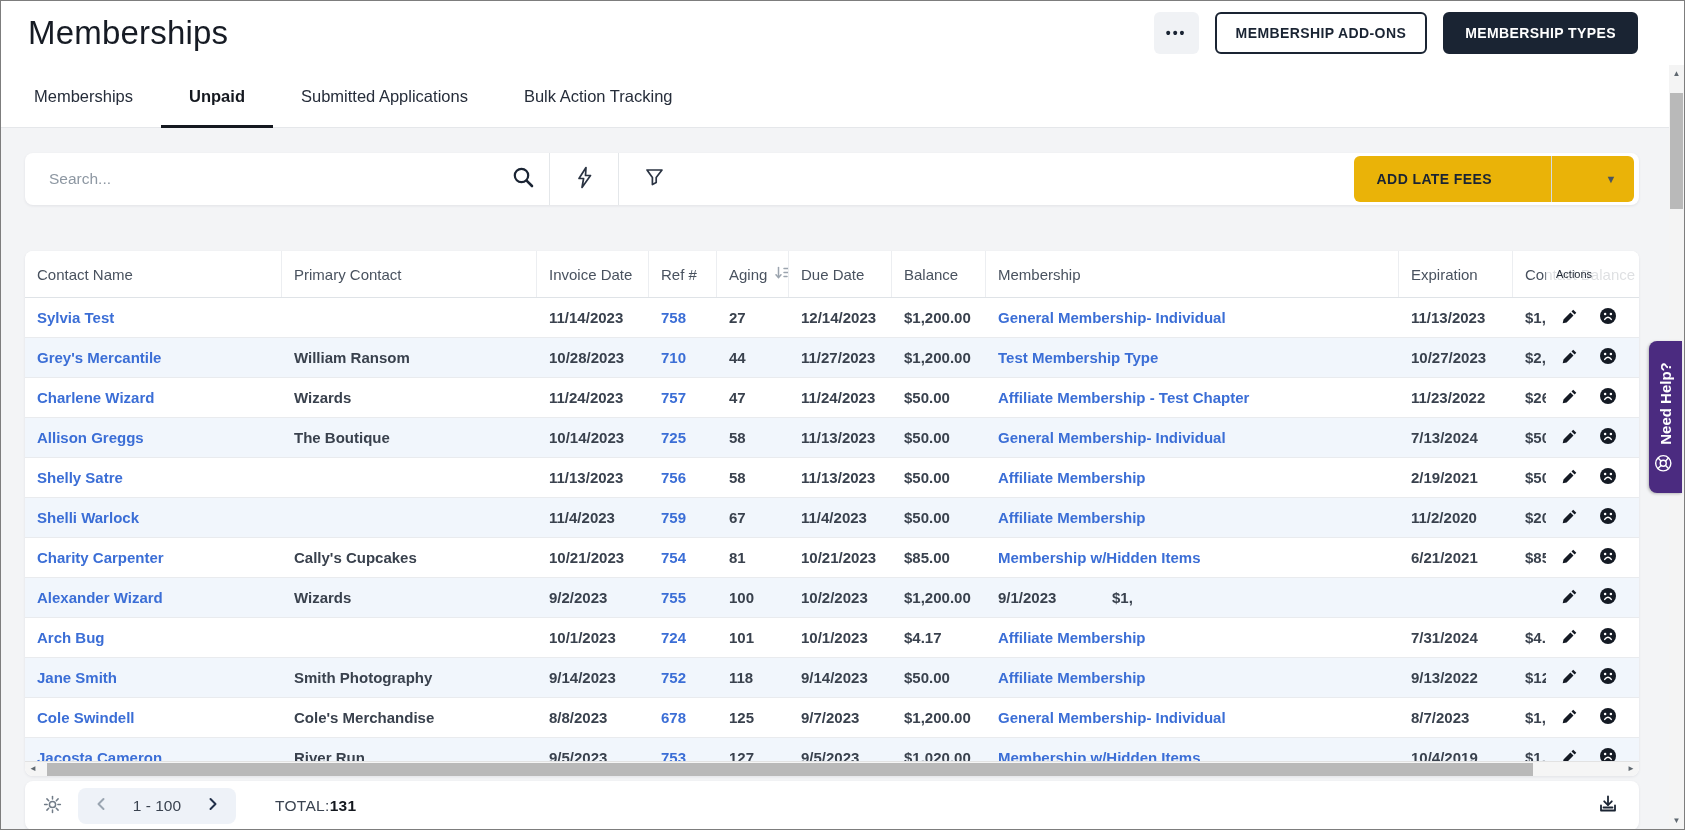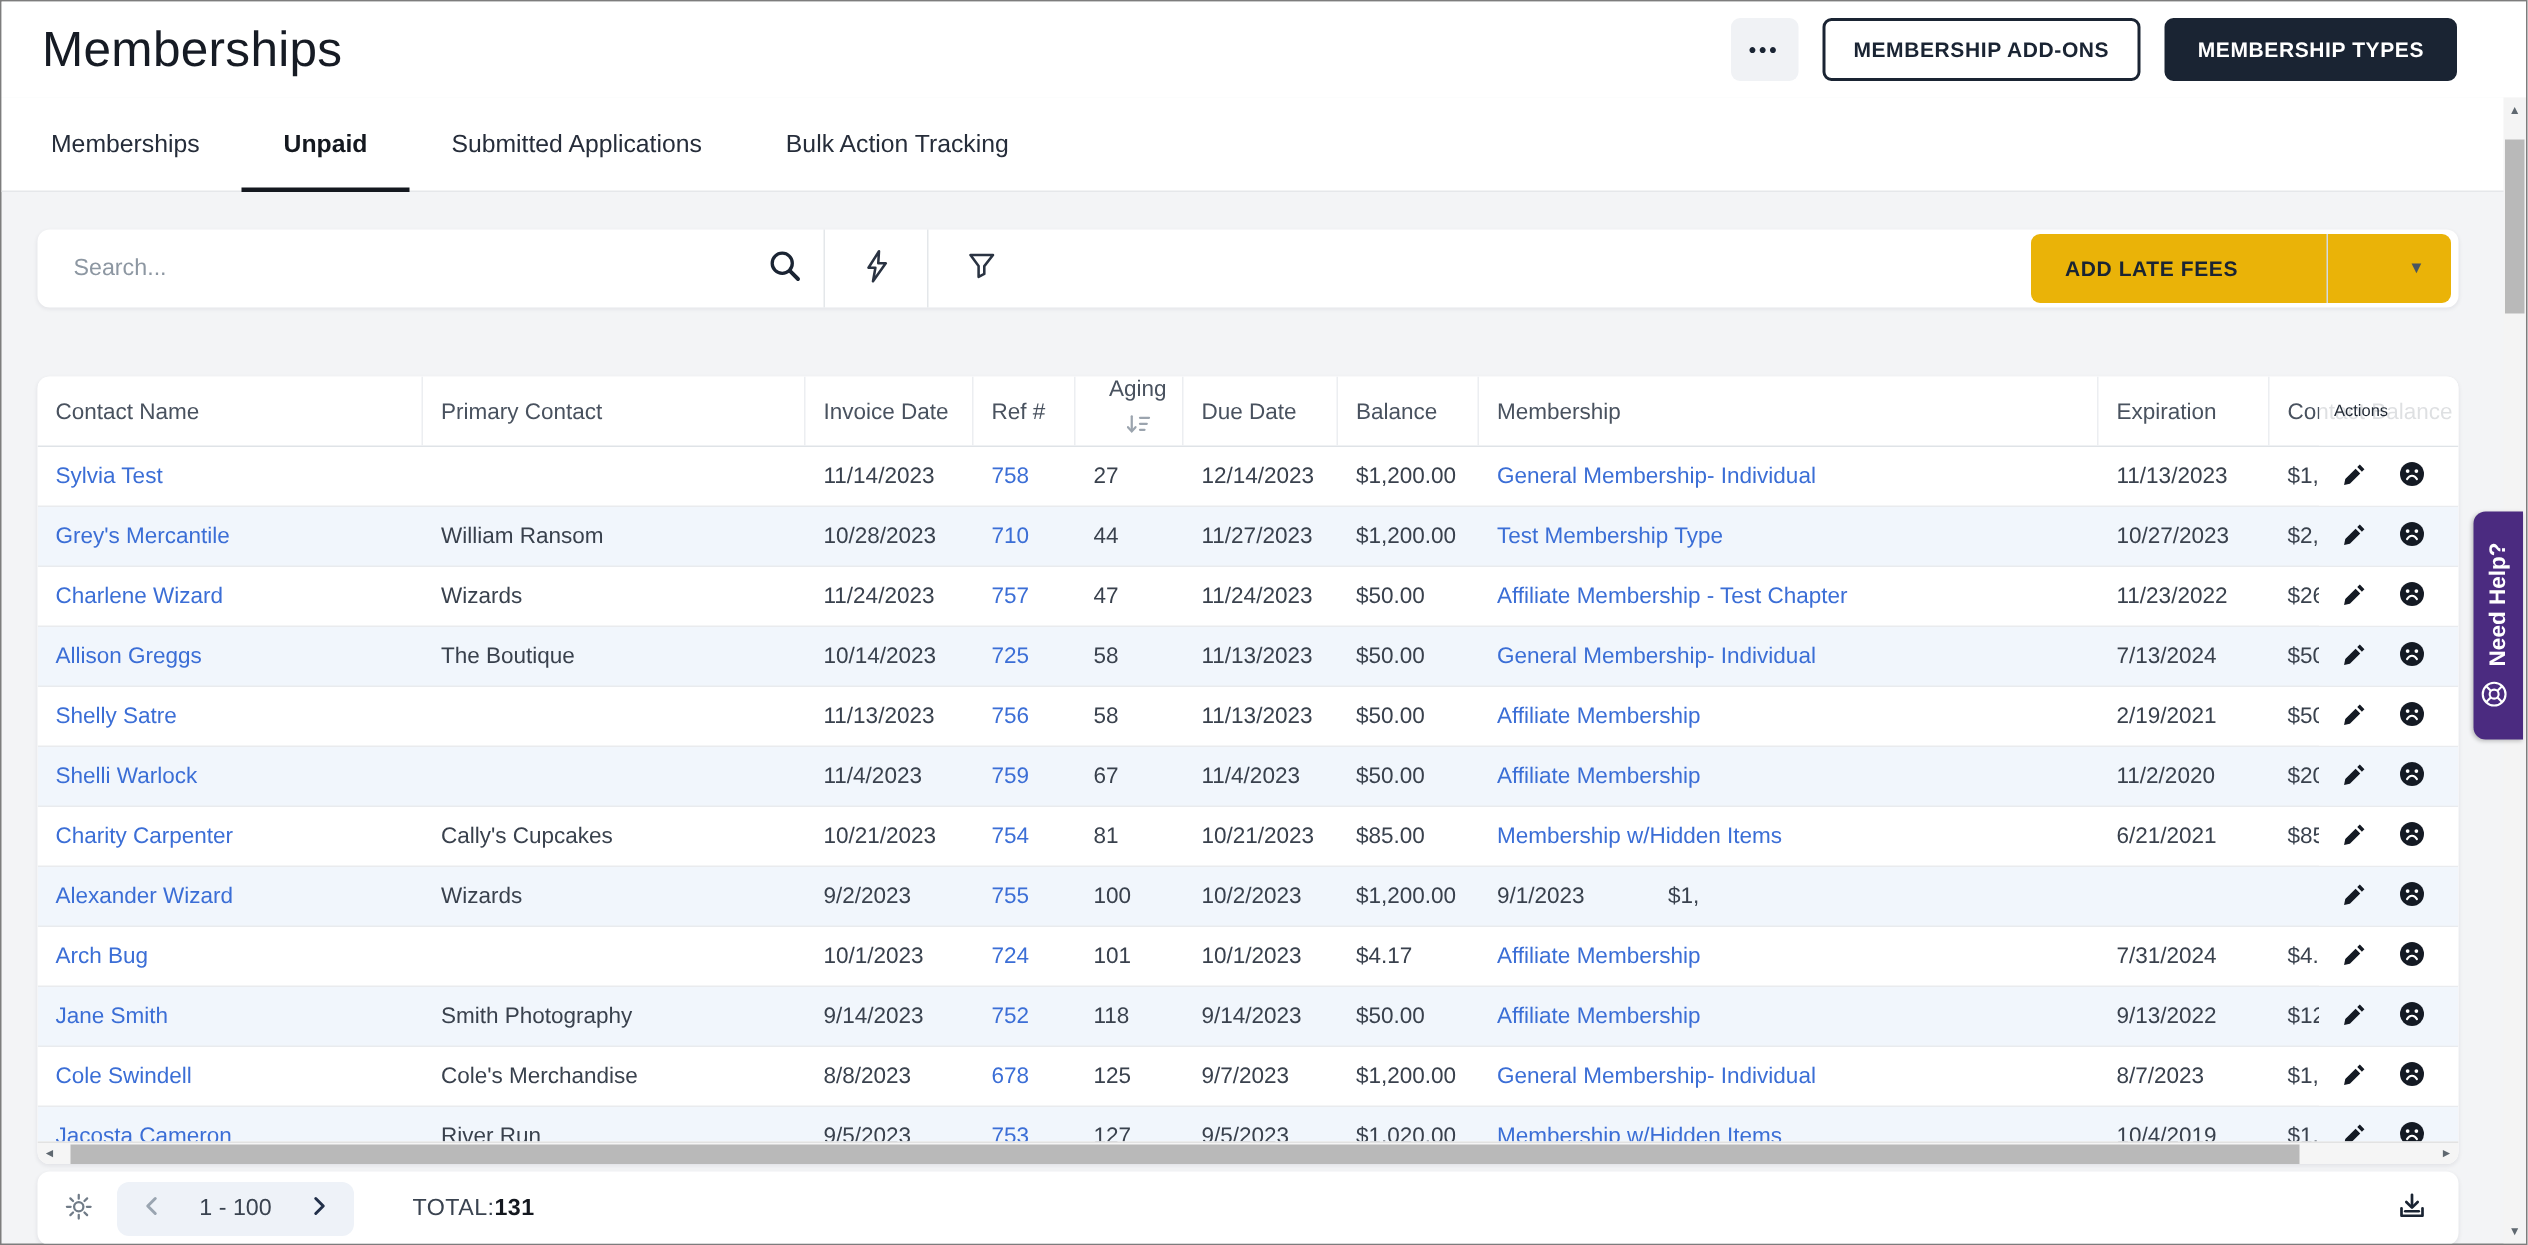--- a/index.html
+++ b/index.html
@@ -35,25 +35,25 @@
   .search-spacer { flex:1; }
   .alf-group { display:flex; align-items:center; background:#eab308; border-radius:6px; height:46px; margin-right:5px; overflow:hidden;gap:36px; }
   .alf-label { padding:0 23px; font-weight:bold; font-size:14px; color:#1a2433; letter-spacing:.4px; background:none; border:none; cursor:pointer; height:100%; font-family:inherit; }
   .alf-divider { width:1px; height:46px; background:#d3dae2; }
   .alf-arrow { width:46px; height:100%; text-align:center; color:#4a5560; font-size:11px; background:none; border:none; cursor:pointer; }
   
   .table-card { top:250px; height:525px; overflow:hidden; }
   .thead { position:relative; height:47px; display:flex; border-bottom:1px solid #dfe3e7; background:#fff; }
   .th { display:flex; align-items:center; gap:8px; padding-left:12px; font-size:15px; color:#49525f; border-right:1px solid #eceef1; white-space:nowrap; overflow:hidden; }
   .th:last-of-type { border-right:none; }
-  .c0{width:257px;} .c1{width:255px;} .c2{width:112px;} .c3{width:68px;} .c4{width:72px;flex-direction:column;}
+  .c0{width:257px;} .c1{width:255px;} .c2{width:112px;} .c3{width:68px;} .c4{width:72px;}
   .c5{width:103px;} .c6{width:94px;} .c7{width:413px;} .c8{width:114px;} .c9{width:126px; border-right:none;}
   .actions-head { position:absolute; right:0; top:0; bottom:0; width:93px; background:rgba(255,255,255,.82); display:flex; align-items:center; padding-left:10px; font-size:11px; font-weight:500; color:#1f2733; }
   .tbody { position:relative; height:463px; overflow:hidden; }
-  .trow { position:relative; display:flex; align-items:center; height:40px; border-bottom:1px solid #e9ebee; background:#ffffff; }
+  .trow { position:relative; display:flex; align-items:center; height:40px; border-bottom:1px solid #e9ebee; background:#ffffff;font-weight:bold; }
   .trow.alt { background:#f1f6fc; }
   .cell { padding-left:12px; white-space:nowrap; overflow:hidden; font-size:15px; color:#39414d; }
   .link { color:#3b6ed6; text-decoration:none; cursor:pointer; }
   .row-actions { position:absolute; right:0; top:0; bottom:0; width:93px; background:inherit; display:flex; align-items:center; gap:21px; padding-left:15px; }
   .act-icon { display:flex; align-items:center; background:none; border:none; cursor:pointer; padding:0; }
   
   .hscroll { position:absolute; left:0; right:0; bottom:0; height:15px; background:#f5f5f5; border-top:1px solid #e2e2e2; }
   .hthumb { position:absolute; left:22px; width:1486px; top:1px; height:13px; background:#b9b9b9; cursor:pointer; }
   .harrow { position:absolute; top:0; height:100%; width:16px; border:none; background:none; color:#5f6870; font-size:8px; line-height:14px; cursor:pointer; padding:0; }
   .harrow.left { left:0; } .harrow.right { right:0; }

